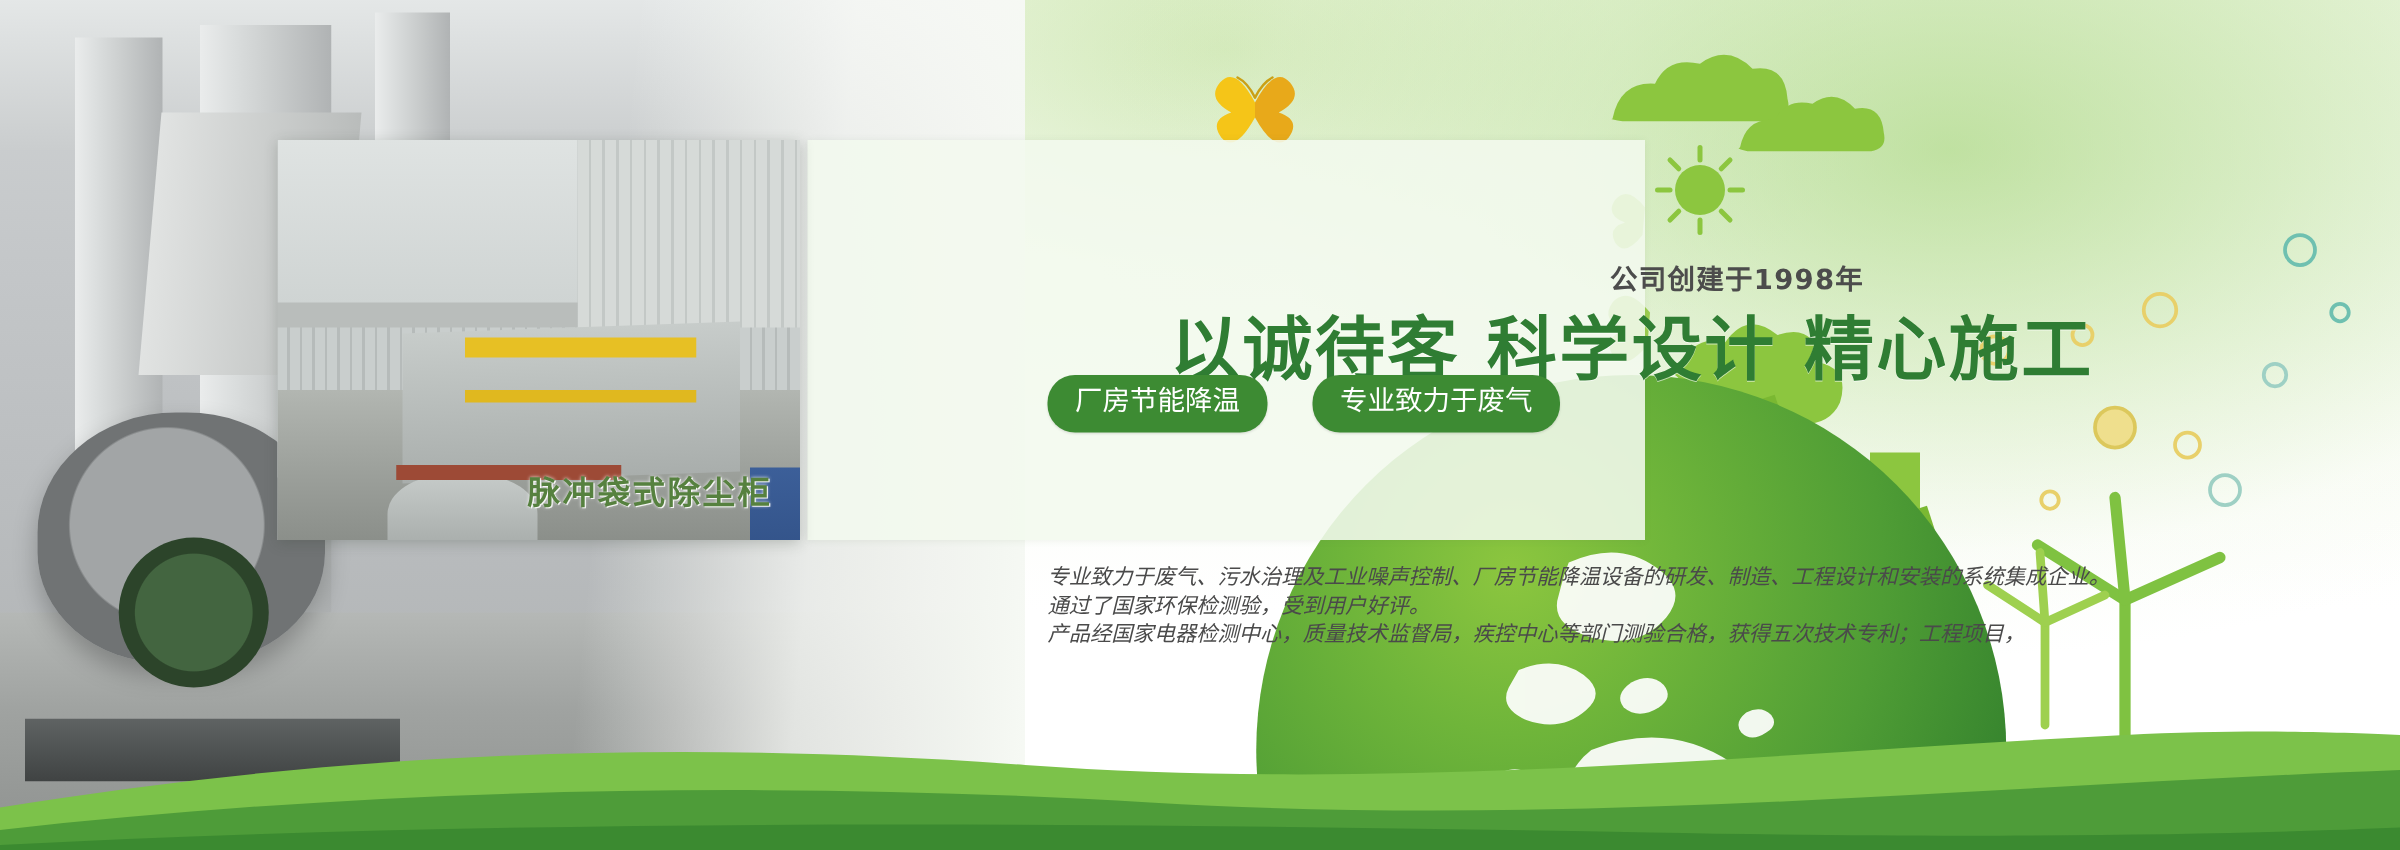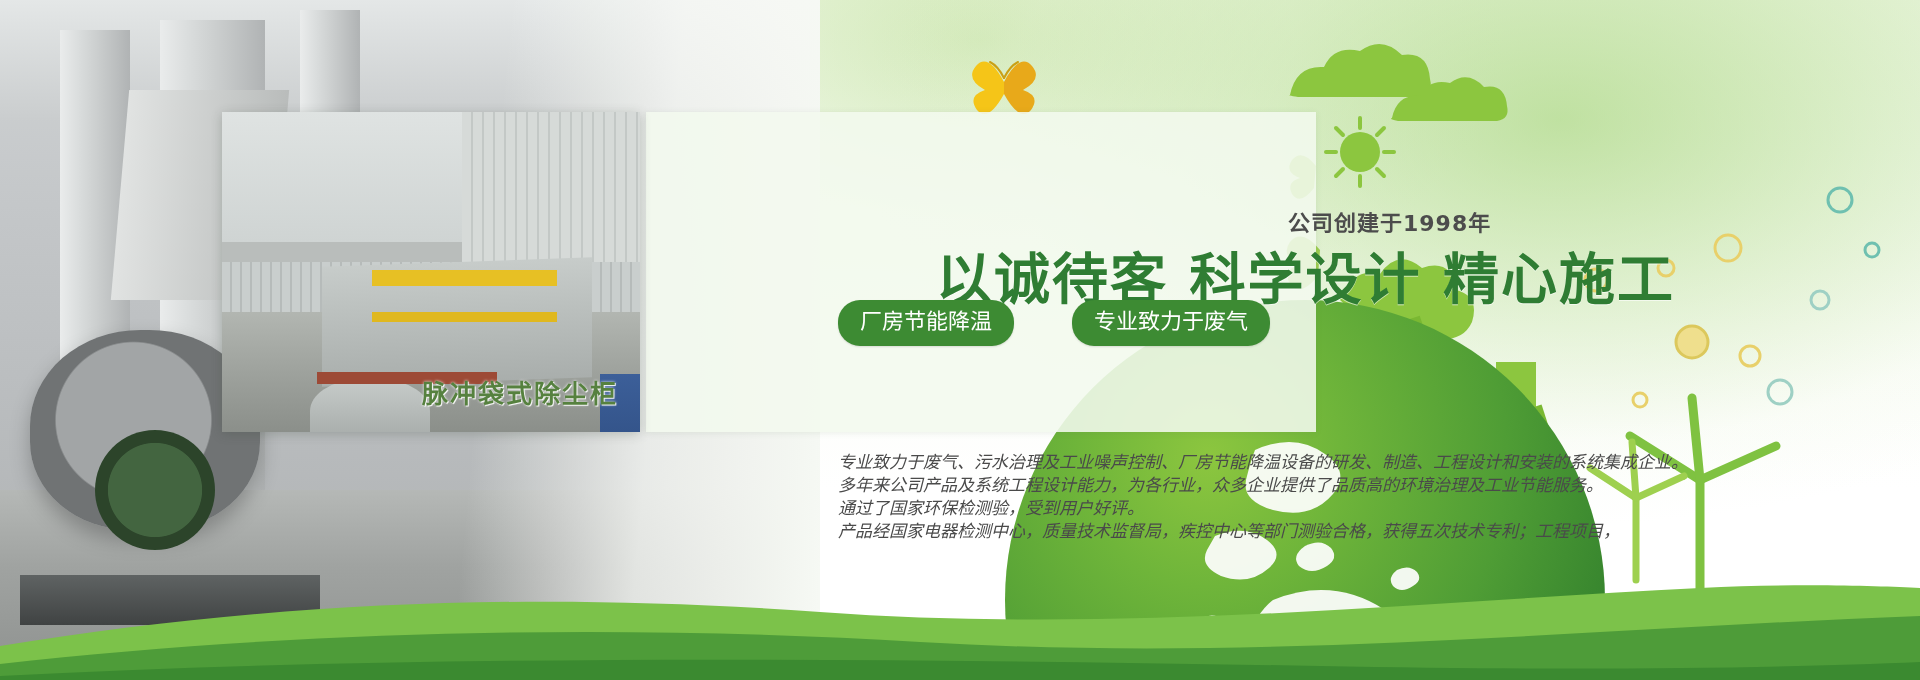--- a/index.html
+++ b/index.html
@@ -104,21 +104,21 @@
     font-size:22px;font-weight:700;color:#4c4c4c;
     letter-spacing:1px;white-space:nowrap;
   }
   .headline{
     position:absolute;left:936px;top:234px;
     font-size:56px;font-weight:700;color:#2f7d33;
     letter-spacing:2px;white-space:nowrap;
     text-shadow:0 1px 0 rgba(255,255,255,.6);
   }
   .pills{position:absolute;left:838px;top:300px;width:780px;}
-  .pill-row{display:flex;gap:58px;margin-bottom:13px;}
+  .pill-row{display:flex;gap:36px;margin-bottom:13px;}
   .pill{
     background:#3d8b33;color:#ffffff;border-radius:22px;
     font-size:22px;line-height:1;padding:11px 22px 13px;
     white-space:nowrap;text-align:center;
     box-shadow:0 1px 2px rgba(0,0,0,.12);
   }
   .pill.w1{min-width:128px;}
   .desc{
     position:absolute;left:838px;top:424px;width:800px;
     font-size:17px;line-height:23px;color:#4a4a4a;font-style:italic;margin-top:27px;
@@ -285,18 +285,17 @@
 
   <div class="pills">
     <div class="pill-row">
       <div class="pill">厂房节能降温</div>
       <div class="pill">专业致力于废气</div>
     </div>
   </div>
 
   <div class="desc">
     <div>专业致力于废气、污水治理及工业噪声控制、厂房节能降温设备的研发、制造、工程设计和安装的系统集成企业。</div>
-    <div>多年来公司产品及系统工程设计能力，为各行业，众多企业提供了品质高的环境治理及工业节能服务。</div>
     <div>通过了国家环保检测验，受到用户好评。</div>
     <div>产品经国家电器检测中心，质量技术监督局，疾控中心等部门测验合格，获得五次技术专利；工程项目，</div>
   </div>
 
 </div>
 
 </body></html>

